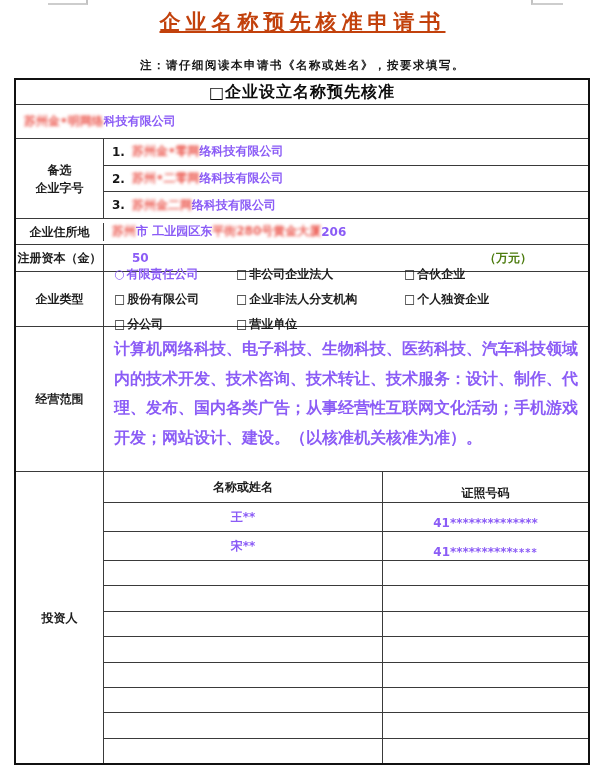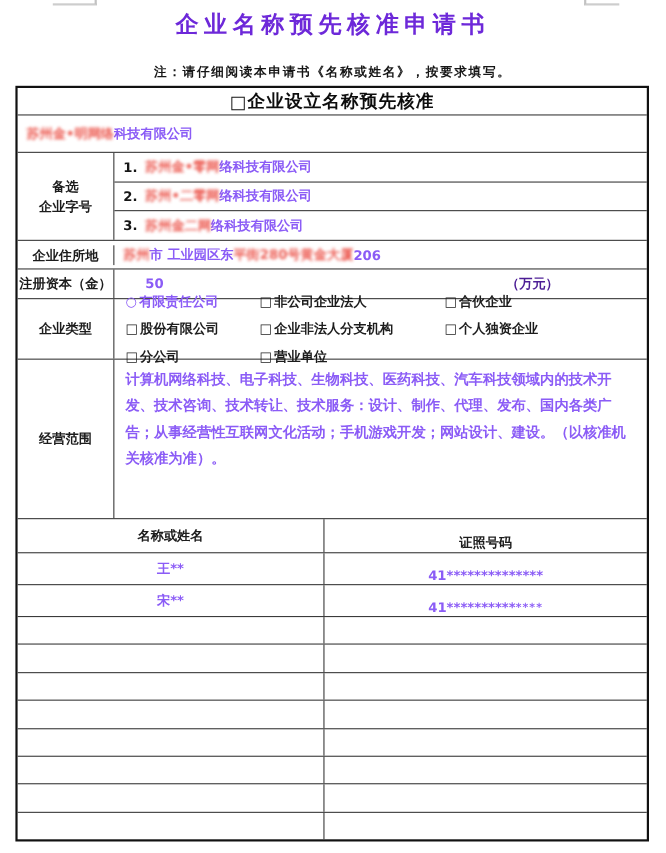--- a/index.html
+++ b/index.html
@@ -5,21 +5,21 @@
   html,body{margin:0;padding:0;background:#fff;}
   .page{position:relative;width:605px;height:775px;background:#ffffff;
         font-family:"DejaVu Sans","Liberation Sans",sans-serif;font-weight:bold;
         color:#1c1c1c;overflow:hidden;}
   
   .mark-left{position:absolute;left:48px;top:0;width:38px;height:3px;
              border-bottom:2px solid #cdcdcd;border-right:2px solid #c2c2c2;}
   .mark-right{position:absolute;left:531px;top:0;width:30px;height:3px;
              border-bottom:2px solid #cdcdcd;border-left:2px solid #c2c2c2;}
   .title{position:absolute;top:8px;left:0;right:0;text-align:center;
-         font-size:21px;letter-spacing:5px;color:#6d28d9;}
+         font-size:21px;letter-spacing:5px;color:#c2410c;text-decoration:underline;}
   .note{position:absolute;top:58px;left:0;right:0;text-align:center;
         font-size:11.5px;letter-spacing:1.5px;color:#161616;}
   .form-table{position:absolute;left:14px;top:78px;width:576px;height:687px;
         box-sizing:border-box;border:2px solid #111;display:flex;
         flex-direction:column;font-size:12px;}
   .row{display:flex;border-bottom:1px solid #3a3a3a;box-sizing:border-box;}
   .row:last-child{border-bottom:none;}
   .row-header{height:25px;align-items:center;justify-content:center;
         font-size:16px;letter-spacing:1px;color:#0d0d0d;}
   .label-cell{flex:0 0 88px;width:88px;border-right:1px solid #3a3a3a;
@@ -34,27 +34,27 @@
   .h-capital{height:27px;}
   .h-type{height:55px;}
   .h-scope{height:145px;}
   .row-invest{flex:1;}
   .alt-col{flex:1;display:flex;flex-direction:column;min-width:0;}
   .alt-sub{flex:1;display:flex;align-items:center;padding:0 8px;
         border-bottom:1px solid #3a3a3a;box-sizing:border-box;}
   .alt-sub:last-child{border-bottom:none;}
   .alt-no{color:#161616;margin-right:7px;}
   .cap-val{margin-left:20px;}
-  .cap-unit{margin-left:auto;margin-right:72px;color:#4c1d95;}
+  .cap-unit{margin-left:auto;margin-right:48px;color:#4d7c0f;}
   .type-grid{flex:1;display:grid;grid-template-columns:122px 168px 1fr;
         row-gap:8px;align-content:center;padding-left:10px;box-sizing:border-box;}
   .opt{white-space:nowrap;cursor:default;}
   .opt .mk{margin-right:2px;}
   .scope-cell{align-items:flex-start;padding:7px 10px;line-height:1.85;
-        font-size:13px;display:block;}
+        font-size:16px;display:block;}
   .inv-table{flex:1;display:flex;flex-direction:column;min-width:0;}
   .irow{display:flex;border-bottom:1px solid #3a3a3a;box-sizing:border-box;min-height:0;}
   .irow:last-child{border-bottom:none;}
   .ihead{flex:0 0 31px;}
   .idata{flex:0 0 29px;}
   .iempty{flex:1;}
   .icol-name{flex:0 0 279px;width:279px;border-right:1px solid #3a3a3a;
         display:flex;align-items:center;justify-content:center;box-sizing:border-box;}
   .icol-cert{flex:1;display:flex;align-items:center;justify-content:center;margin-top:12px;}
   .sup{font-size:10px;vertical-align:4px;letter-spacing:1px;}
@@ -139,20 +139,21 @@
         <span class="opt"><span class="mk">□</span><span>营业单位</span></span>
       </div>
     </div>
 
     <div class="row h-scope">
       <div class="label-cell">经营范围</div>
       <div class="value-cell scope-cell red">计算机网络科技、电子科技、生物科技、医药科技、汽车科技领域内的技术开发、技术咨询、技术转让、技术服务：设计、制作、代理、发布、国内各类广告；从事经营性互联网文化活动；手机游戏开发；网站设计、建设。（以核准机关核准为准）。</div>
     </div>
 
     <div class="row row-invest">
+      <div class="label-cell">投资人</div>
       <div class="inv-table">
         <div class="irow ihead">
           <div class="icol-name">名称或姓名</div>
           <div class="icol-cert">证照号码</div>
         </div>
         <div class="irow idata">
           <div class="icol-name red">王**</div>
           <div class="icol-cert red">
               <span>41**************</span>
               <span class="sup"></span>

